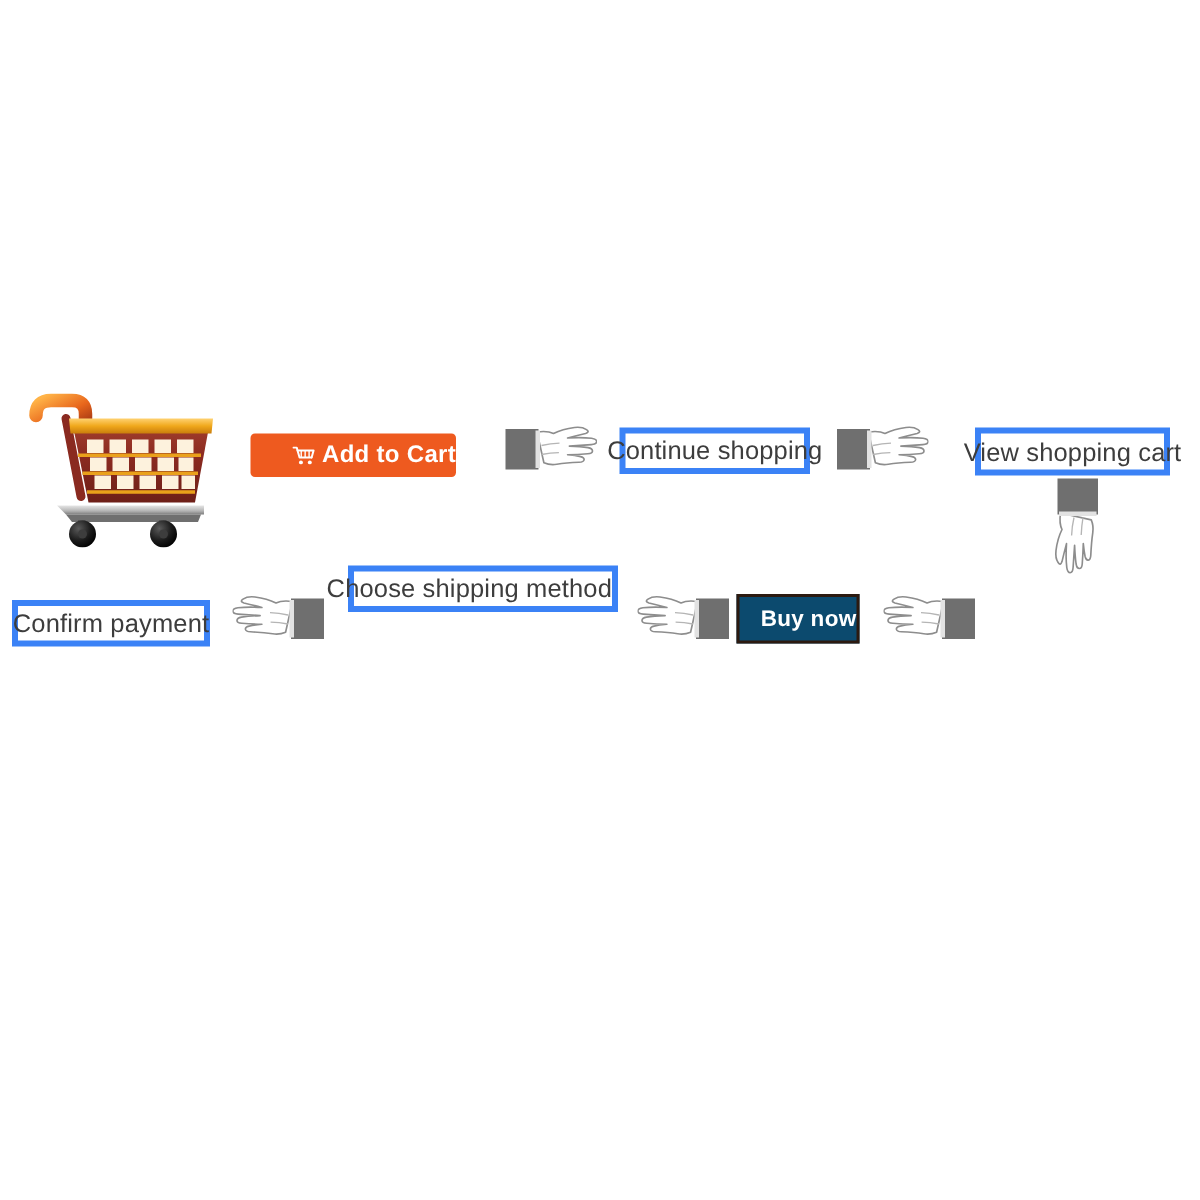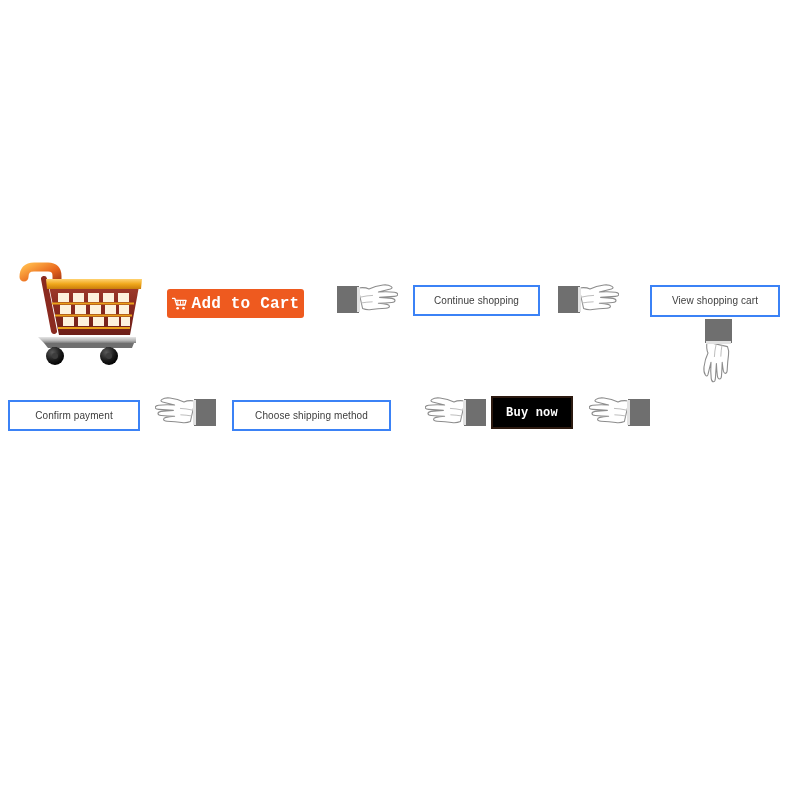--- a/index.html
+++ b/index.html
@@ -25,54 +25,54 @@
   }
 
   
   .node {
     position: absolute;
     box-sizing: border-box;
   }
 
   
   .step-box {
-    border: 2px solid #3b82f6;
+    border: 4px solid #3b82f6;
     background: #ffffff;
     color: #3d3d3d;
-    font-size: 10px;
+    font-size: 17px;
     line-height: 1;
     display: flex;
     align-items: center;
     justify-content: center;
     letter-spacing: 0.1px;
     white-space: nowrap;
     font-family: "Liberation Sans", sans-serif;
   }
 
   
   .cta-button {
     display: flex;
     align-items: center;
-    justify-content: center;
+    justify-content: flex-end;
     color: #ffffff;
     font-weight: bold;
     white-space: nowrap;
-    font-family: Liberation Mono, monospace;
+    font-family: Liberation Sans, sans-serif;
   }
   .cta-add {
     background: #ee5a1f;
     border-radius: 3px;
     font-size: 16px;
     letter-spacing: 0.2px;
     gap: 5px;
   }
   .cta-buy {
-    background: #000000;
+    background: #0c4a6e;
     border: 2px solid #2c1a10;
-    font-size: 12px;
+    font-size: 15px;
     letter-spacing: 0.2px;
   }
   .cta-add .cart-glyph {
     display: inline-block;
     width: 15px;
     height: 13px;
     position: relative;
     top: 0px;
   }
 
@@ -239,21 +239,21 @@
                  q9.4 -0.6 16 0.2 q3.4 0.5 3.4 2.2 q0 1.8 -3.6 2 q-7 0.5 -14.6 1
                  q7.4 0.3 12.4 1 q3 0.5 3 2.2 q0 1.7 -3.2 1.9 q-6.6 0.5 -13.4 0.7
                  q5.2 0.5 8.6 1.2 q2.6 0.6 2.4 2.1 q-0.2 1.6 -3.4 1.7 q-8.6 0.4 -14.8 1.3
                  q-4.6 0.7 -8.6 -1 Z" fill="#ffffff" stroke="#8d8d8d" stroke-width="1.1" stroke-linejoin="round"></path>
         <path d="M25 20 q6 -1.4 12 -1.6 M25 26 q6 -1 11.6 -1.2" fill="none" stroke="#b5b5b5" stroke-width="0.9"></path>
         <rect x="21" y="10" width="3" height="25" fill="#e2e2e2"></rect>
       </g>
     </svg>
   </div>
 
-  <div class="step-box node" style="left:232px; top:400px; width:159px; height:31px;">
+  <div class="step-box node" style="left:232px; top:377px; width:180px; height:31px;justify-content:flex-end;">
     <span>Choose shipping method</span>
   </div>
 
   <div class="hand-icon node" style="left:425px; top:390px; width:62px; height:44px;">
     <svg viewBox="0 0 62 44" xmlns="http://www.w3.org/2000/svg">
       <g transform="translate(62,0) scale(-1,1)">
         <rect x="1" y="9" width="22" height="27" fill="#6f6f6f"></rect>
         <path d="M22 11 q7 -1 11 1 q6 -3 14 -4 q5 -0.6 8 1.4 q2.4 1.6 -0.6 2.6 q-6 1.4 -12 3
                  q9.4 -0.6 16 0.2 q3.4 0.5 3.4 2.2 q0 1.8 -3.6 2 q-7 0.5 -14.6 1
                  q7.4 0.3 12.4 1 q3 0.5 3 2.2 q0 1.7 -3.2 1.9 q-6.6 0.5 -13.4 0.7

